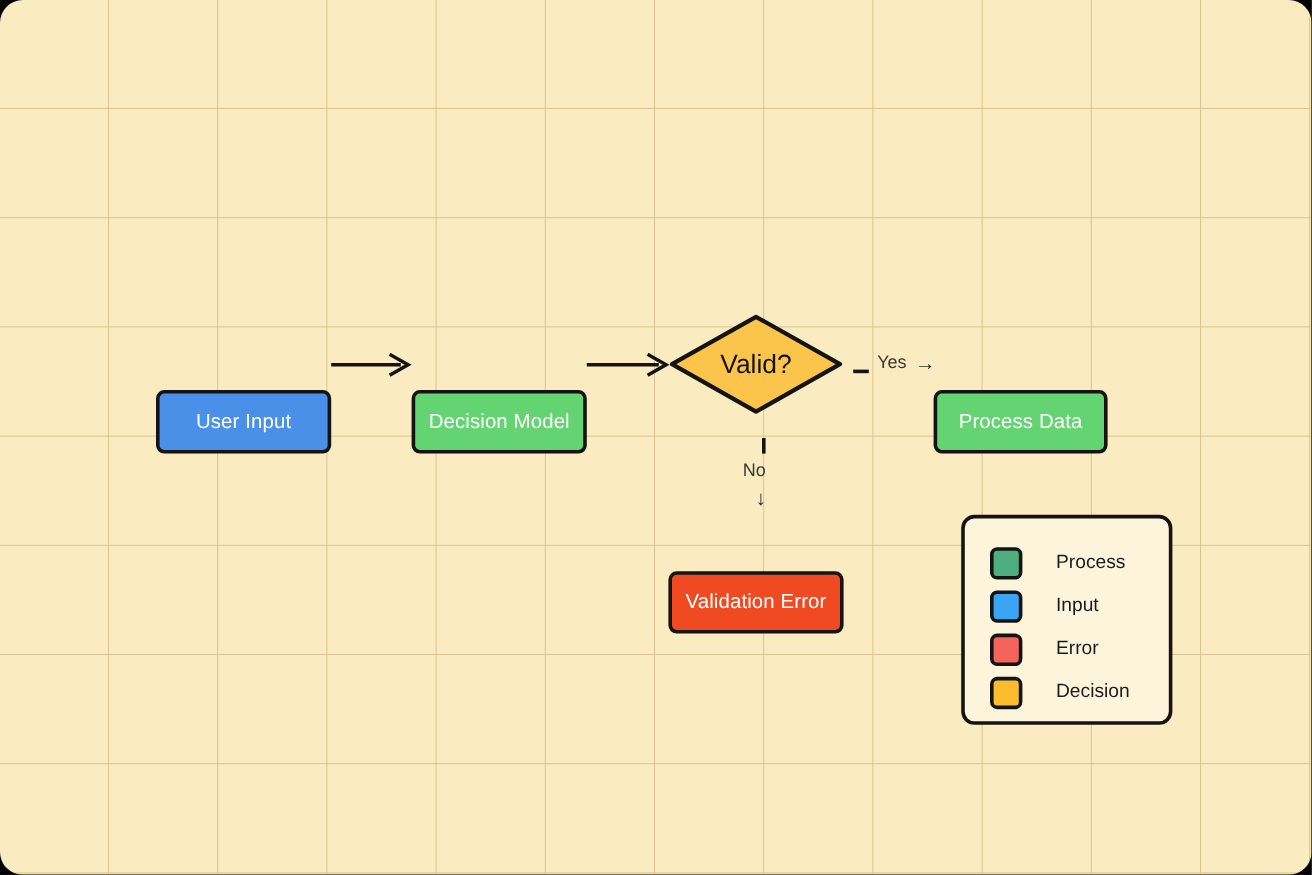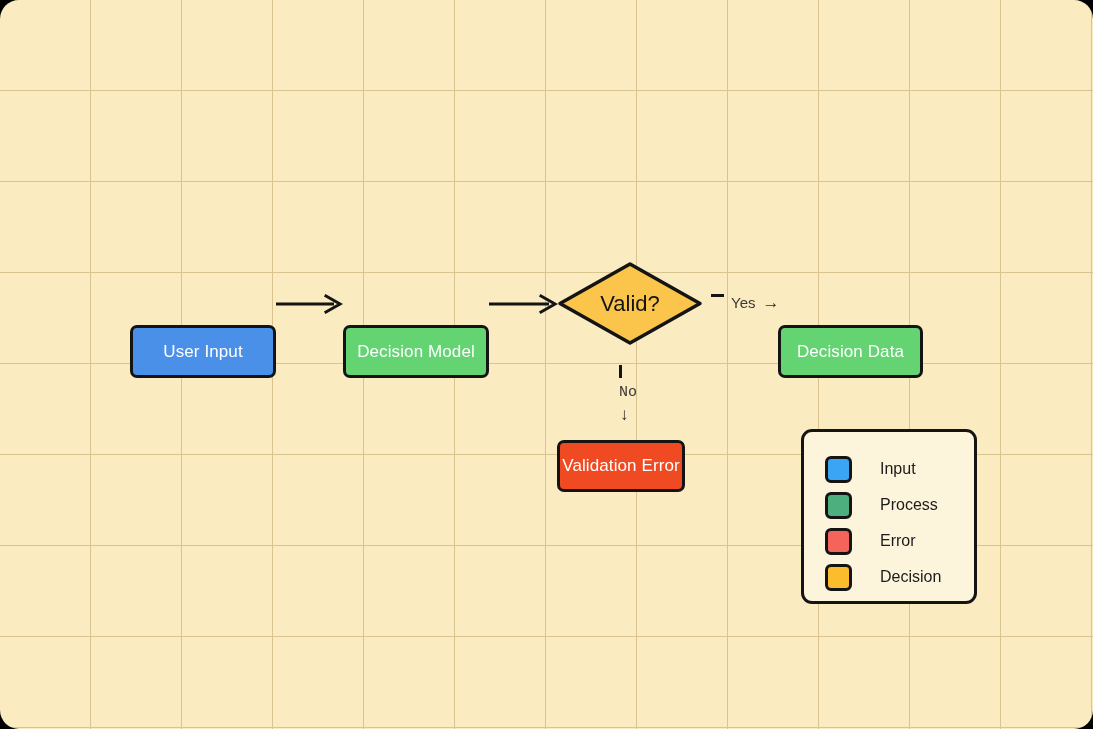--- a/index.html
+++ b/index.html
@@ -41,21 +41,21 @@
     color: #ffffff;
     font-size: 17px;
     letter-spacing: 0.1px;
     white-space: nowrap;
     margin-top: 48px;
   }
 
   #node-user-input  { left: 130px; top: 277px; width: 146px; height: 53px; background: #4A90E8; }
   #node-pydantic    { left: 343px; top: 277px; width: 146px; height: 53px; background: #63D471; }
   #node-validate    { left: 778px; top: 277px; width: 145px; height: 53px; background: #63D471; }
-  #node-error       { left: 557px; top: 392px; width: 128px; height: 52px; background: #F04A23; }
+  #node-error       { left: 557px; top: 428px; width: 146px; height: 52px; background: #F04A23; }
 
   
   #node-decision {
     position: absolute;
     left: 557px;
     top: 261px;
     width: 146px;
     height: 85px;
   }
   #node-decision svg { display: block; }
@@ -76,25 +76,25 @@
   }
   .conn svg { display: block; overflow: visible; }
 
   
   .edge-label {
     position: absolute;
     color: #3A3A33;
     font-size: 15px;
     white-space: nowrap;
     display: flex;
-    align-items: flex-start;
+    align-items: flex-end;
     gap: 7px;
   }
   #label-yes { left: 711px; top: 294px; }
-  #label-no  { left: 619px; top: 365px; flex-direction: column; gap: 2px; font-family: Liberation Mono, monospace; }
+  #label-no  { left: 619px; top: 365px; flex-direction: column; gap: 2px; }
   .glyph {
     font-size: 17px;
     color: #2A2A24;
     line-height: 1;
   }
   .stub {
     display: inline-block;
     width: 13px;
     height: 3px;
     background: #141414;
@@ -167,49 +167,49 @@
 
   <div class="node" id="node-user-input">
     <span>User Input</span>
   </div>
 
   <div class="node" id="node-pydantic">
     <span>Decision Model</span>
   </div>
 
   <div class="node" id="node-validate">
-    <span>Decision Data</span>
+    <span>Process Data</span>
   </div>
 
   <div class="node" id="node-error">
     <span>Validation Error</span>
   </div>
 
   <div class="edge-label" id="label-yes">
     <span class="stub"></span>
     <span>Yes</span>
     <span class="glyph">→</span>
   </div>
 
   <div class="edge-label" id="label-no">
     <span class="stub-v" style="margin-bottom:4px;"></span>
     <span>No</span>
     <span class="glyph" style="margin-top:4px;">↓</span>
   </div>
 
   <div id="legend">
     <div class="legend-row">
+      <span class="legend-swatch" style="background:#4CAF7D;"></span>
+      <span class="legend-text">Process</span>
+    </div>
+    <div class="legend-row">
       <span class="legend-swatch" style="background:#3BA5F5;"></span>
       <span class="legend-text">Input</span>
     </div>
     <div class="legend-row">
-      <span class="legend-swatch" style="background:#4CAF7D;"></span>
-      <span class="legend-text">Process</span>
-    </div>
-    <div class="legend-row">
       <span class="legend-swatch" style="background:#F4645A;"></span>
       <span class="legend-text">Error</span>
     </div>
     <div class="legend-row">
       <span class="legend-swatch" style="background:#FBBC2E;"></span>
       <span class="legend-text">Decision</span>
     </div>
   </div>
 
 </div>

